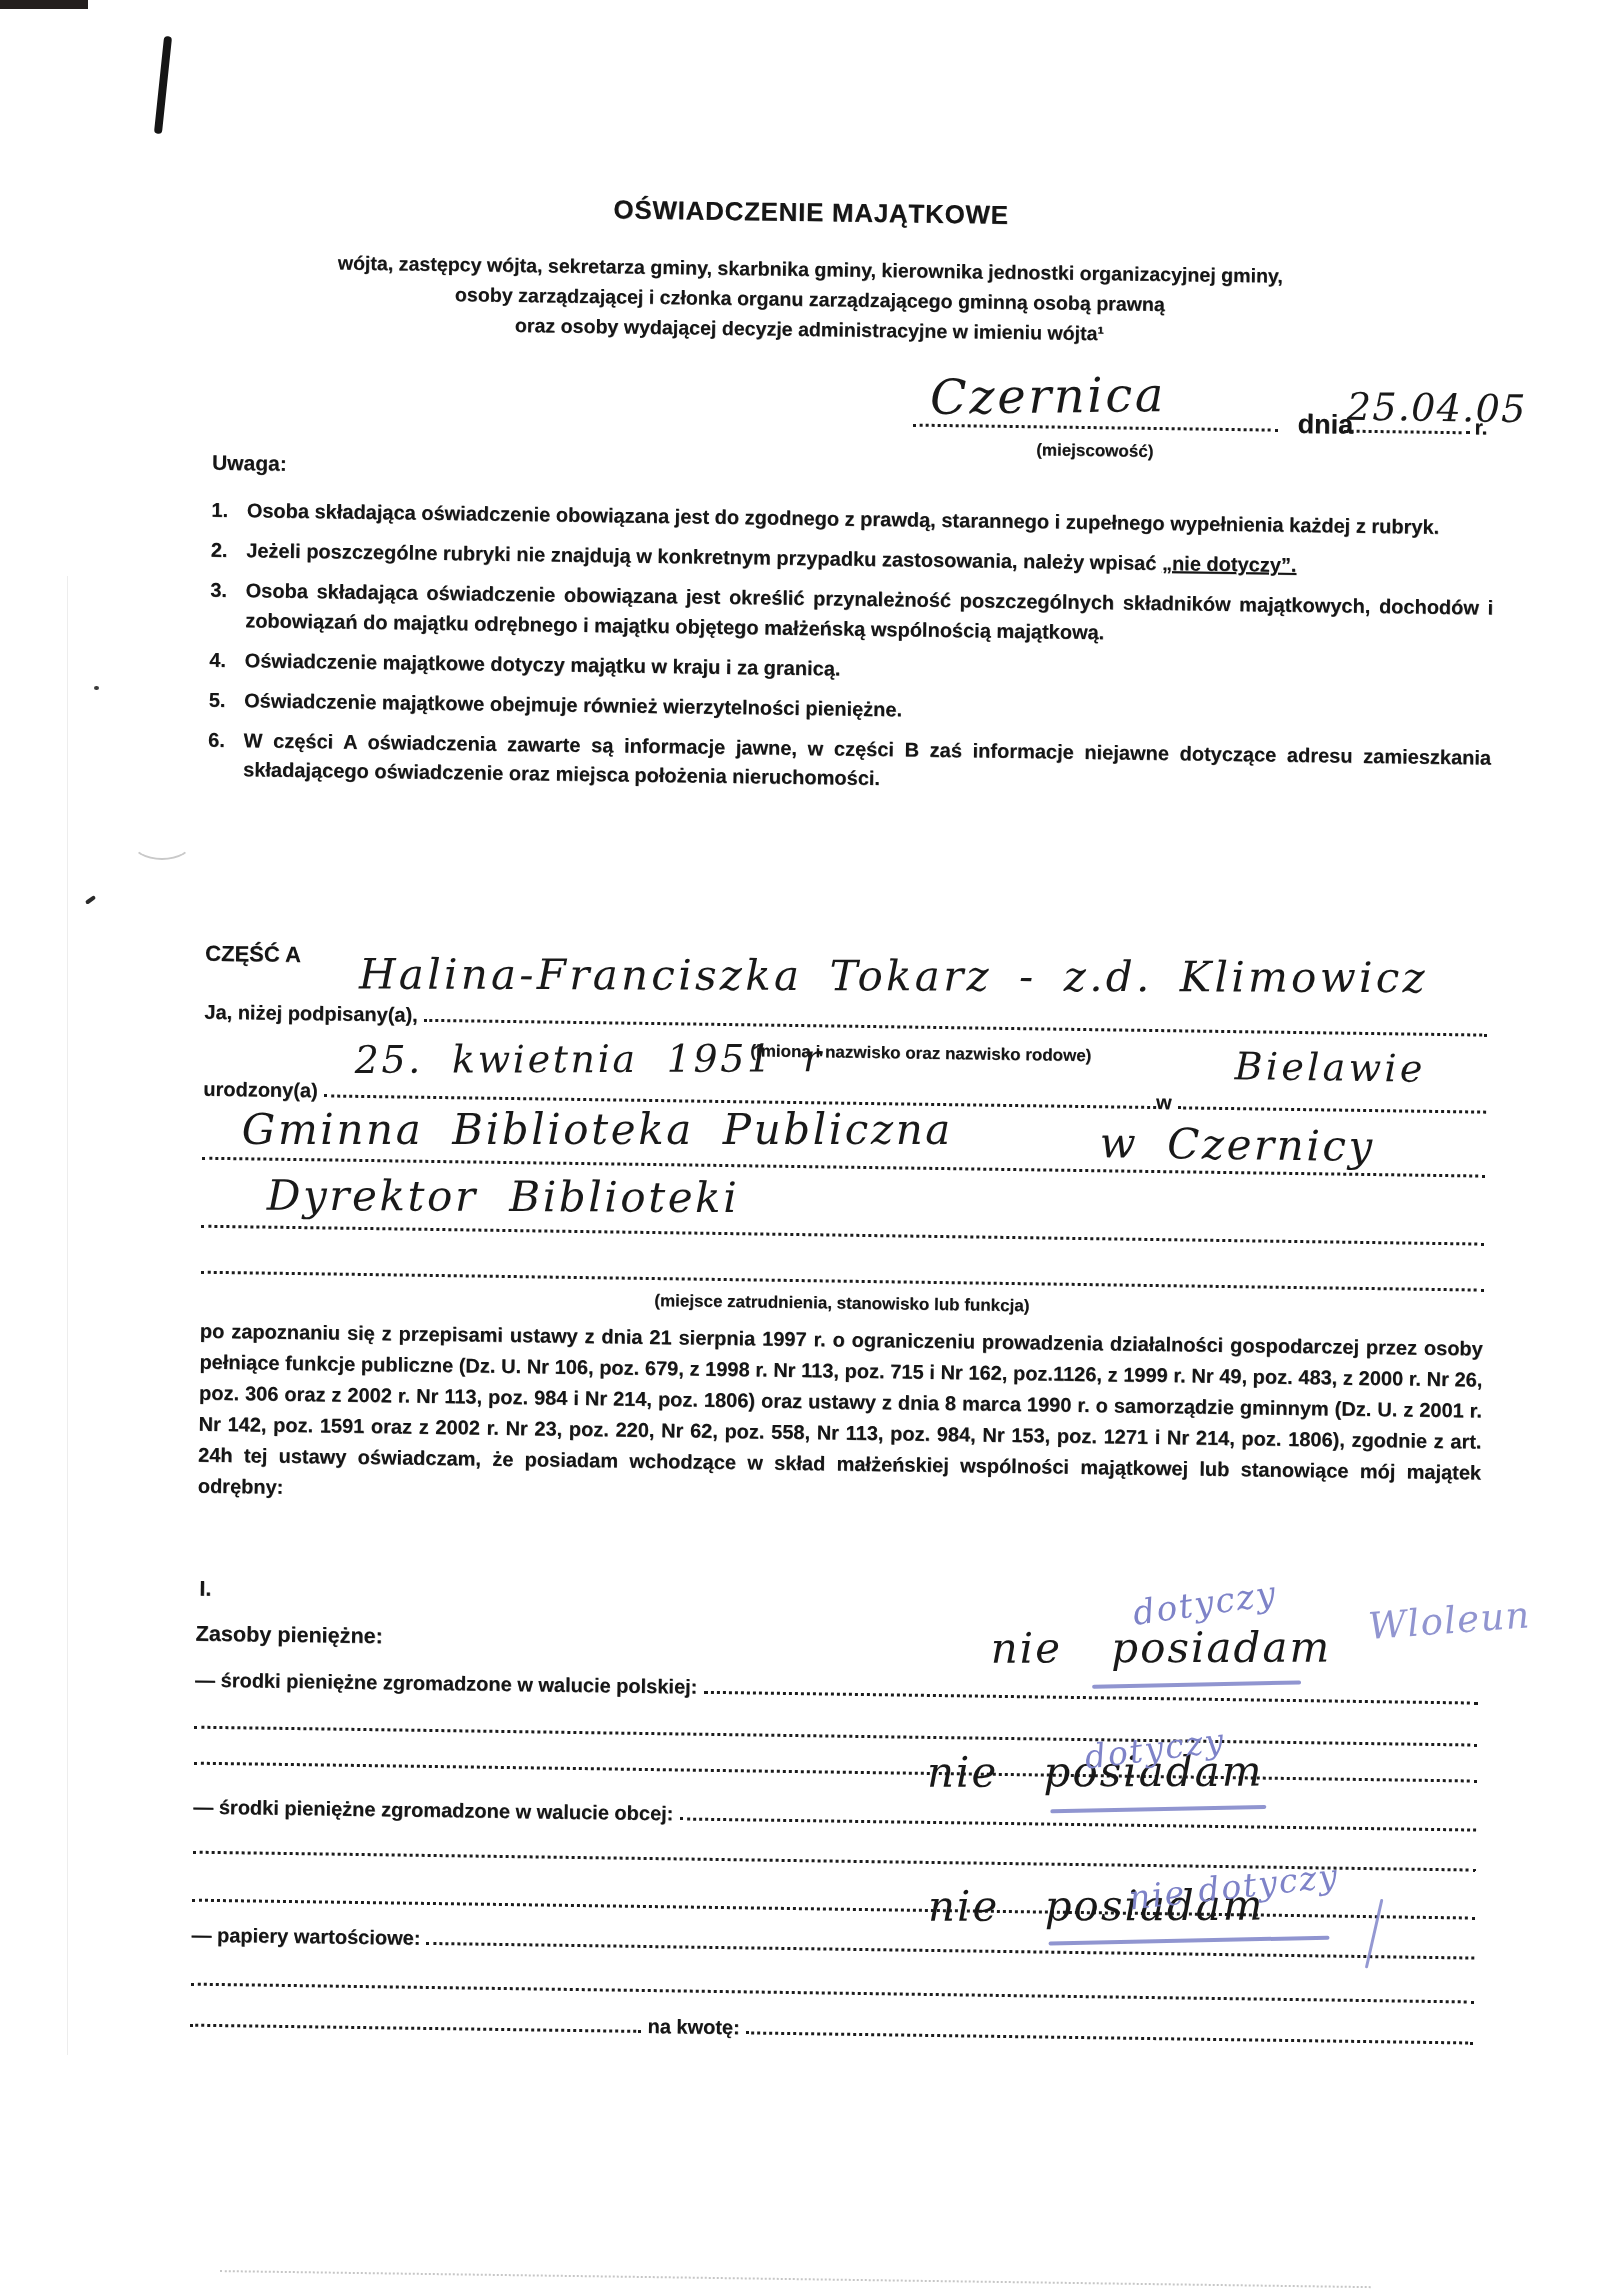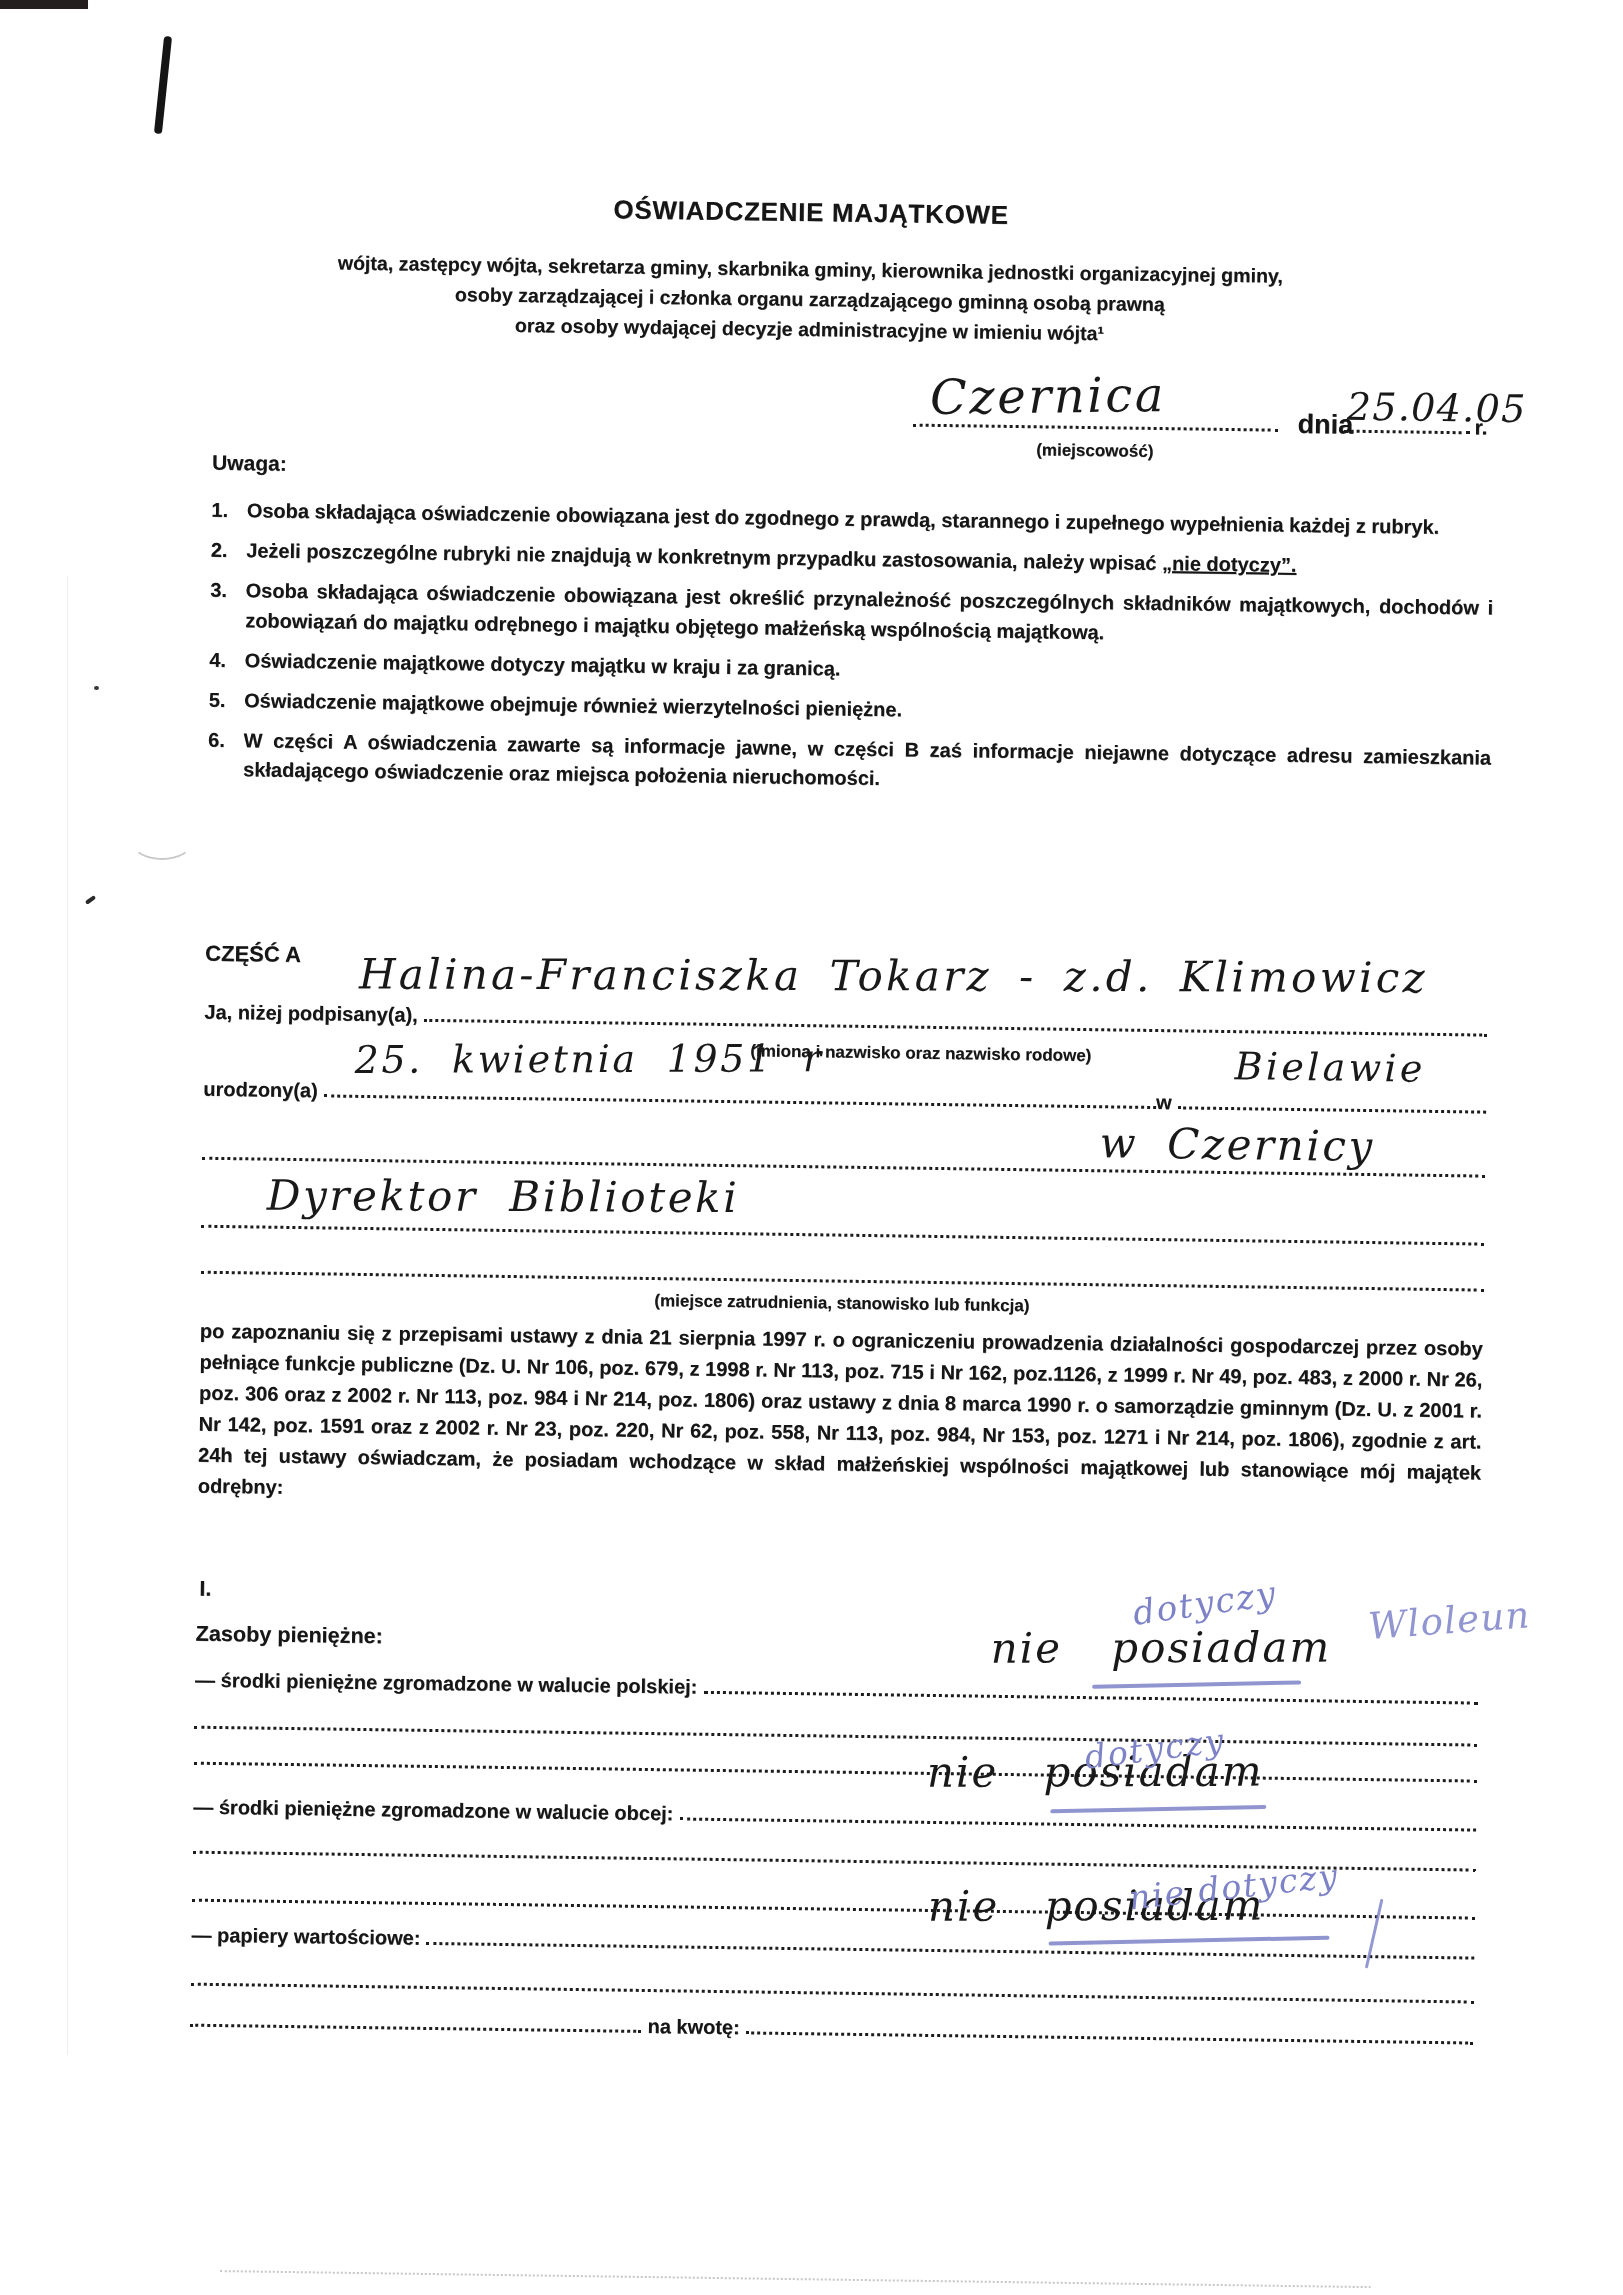--- a/index.html
+++ b/index.html
@@ -93,20 +93,21 @@
 
     <div class="abs printed frow" style="left:216px;right:124px;top:1077px;height:31px;">
       <span class="lbl">urodzony(a)</span>
       <span class="fill" style="flex:2.7;"></span>
       <span class="lbl">w</span>
       <span class="fill" style="flex:1;"></span>
     </div>
     <div class="abs hw" style="left:367px;top:1039px;font-size:38px;letter-spacing:2.6px;word-spacing:14.4px;transform:rotate(-1deg);">25. kwietnia 1951 r</div>
     <div class="abs hw" style="left:1247px;top:1037px;font-size:38px;letter-spacing:3.3px;">Bielawie</div>
 
+    <div class="abs hw" style="left:255px;top:1107px;font-size:42px;letter-spacing:2.6px;word-spacing:13px;transform:rotate(-0.8deg);">Gminna Biblioteka Publiczna</div>
     <div class="abs hw" style="left:1113px;top:1113px;font-size:42px;letter-spacing:2.6px;word-spacing:13px;">w Czernicy</div>
     <div class="abs dline" style="left:216px;right:124px;top:1164px;"></div>
     <div class="abs hw" style="left:281px;top:1175px;font-size:42px;letter-spacing:2.6px;word-spacing:15.7px;transform:rotate(-0.5deg);">Dyrektor Biblioteki</div>
     <div class="abs dline" style="left:216px;right:124px;top:1232px;"></div>
     <div class="abs dline" style="left:216px;right:124px;top:1278px;"></div>
     <div class="abs printed cap" style="left:216px;right:124px;top:1292px;text-align:center;">(miejsce zatrudnienia, stanowisko lub funkcja)</div>
 
     <div class="abs printed" style="left:216px;width:1283px;top:1323px;font-size:20px;line-height:31px;text-align:justify;">po zapoznaniu się z przepisami ustawy z dnia 21 sierpnia 1997 r. o ograniczeniu prowadzenia działalności gospodarczej przez osoby pełniące funkcje publiczne (Dz. U. Nr 106, poz. 679, z 1998 r. Nr 113, poz. 715 i Nr 162, poz.1126, z 1999 r. Nr 49, poz. 483, z 2000 r. Nr 26, poz. 306 oraz z 2002 r. Nr 113, poz. 984 i Nr 214, poz. 1806) oraz ustawy z dnia 8 marca 1990 r. o samorządzie gminnym (Dz. U. z 2001 r. Nr 142, poz. 1591 oraz z 2002 r. Nr 23, poz. 220, Nr 62, poz. 558, Nr 113, poz. 984, Nr 153, poz. 1271 i Nr 214, poz. 1806), zgodnie z art. 24h tej ustawy oświadczam, że posiadam wchodzące w skład małżeńskiej wspólności majątkowej lub stanowiące mój majątek odrębny:</div>
 
     <div class="abs printed" style="left:219px;top:1583px;font-size:21.6px;">I.</div>

